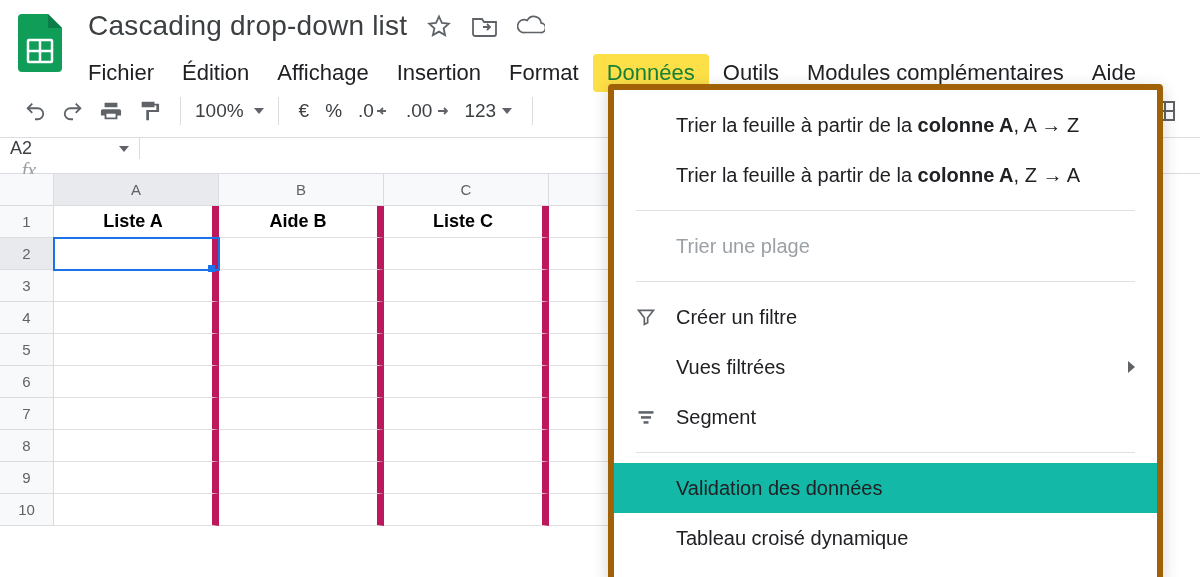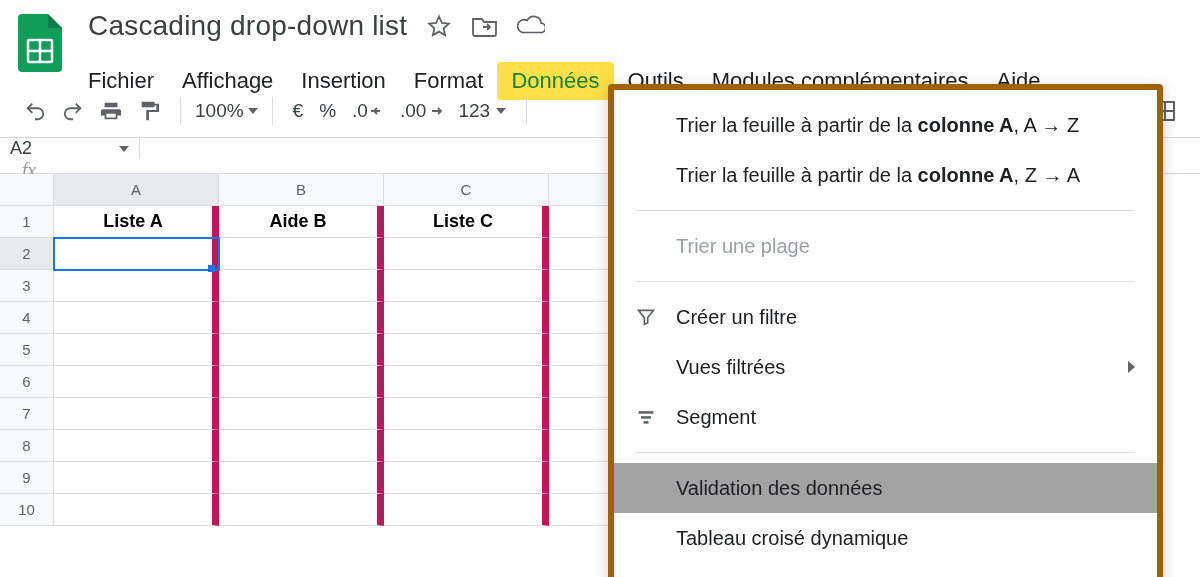--- a/index.html
+++ b/index.html
@@ -31,21 +31,21 @@
     letter-spacing: 0.2px;
   }
   .title-icon {
     width: 28px; height: 28px;
     display: inline-flex; align-items: center; justify-content: center;
     color: #5f6368;
   }
   .menu-bar {
     display: flex;
     gap: 0;
-    margin-top: 20px;
+    margin-top: 12px;
     font-size: 22px;
     color: #202124;
   }
   .menu-item {
     padding: 6px 14px;
     border-radius: 4px;
     cursor: pointer;
   }
   .menu-item:first-child { padding-left: 0; }
   .menu-item.active {
@@ -66,21 +66,21 @@
     display: inline-flex; align-items: center; justify-content: center;
     color: #5f6368;
     border-radius: 4px;
   }
   .tool-sep {
     width: 1px; height: 28px;
     background: #dadce0;
     margin: 0 10px;
   }
   .zoom-control {
-    display: flex; align-items: center; 
+    display: flex; align-items: center; gap: 6px;
     font-size: 19px; color: #3c4043;
   }
   .chevron-down {
     width: 0; height: 0;
     border-left: 5px solid transparent;
     border-right: 5px solid transparent;
     border-top: 6px solid #5f6368;
     display: inline-block;
     margin-left: 4px;
   }
@@ -193,21 +193,21 @@
   }
   .dd-item {
     display: flex;
     align-items: center;
     padding: 0 22px 0 22px;
     height: 50px;
     color: #202124;
     cursor: pointer;
   }
   .dd-item.disabled { color:#9aa0a6; cursor:default; }
-  .dd-item.highlight { background:#a3a3a3; }
+  .dd-item.highlight { background:#14b8a6; }
   .dd-icon {
     width: 40px;
     display:inline-flex; align-items:center; justify-content:flex-start;
     color:#5f6368;
   }
   .dd-label { flex:1; }
   .dd-sub {
     margin-left:auto;
     color:#5f6368;
   }
@@ -251,20 +251,21 @@
           </svg>
       </span>
       <span class="title-icon">
         <svg width="30" height="22" viewBox="0 0 30 22" fill="none" stroke="#5f6368" stroke-width="1.8">
             <path d="M9 18a7 7 0 1 1 2-13 8 8 0 0 1 15 3 5 5 0 0 1 -1 10H9z"></path>
           </svg>
       </span>
     </div>
     <div class="menu-bar">
       <span class="menu-item">Fichier</span>
+      <span class="menu-item">Édition</span>
       <span class="menu-item">Affichage</span>
       <span class="menu-item">Insertion</span>
       <span class="menu-item">Format</span>
       <span class="menu-item active">Données</span>
       <span class="menu-item">Outils</span>
       <span class="menu-item">Modules complémentaires</span>
       <span class="menu-item">Aide</span>
     </div>
   </div>
 </div>

